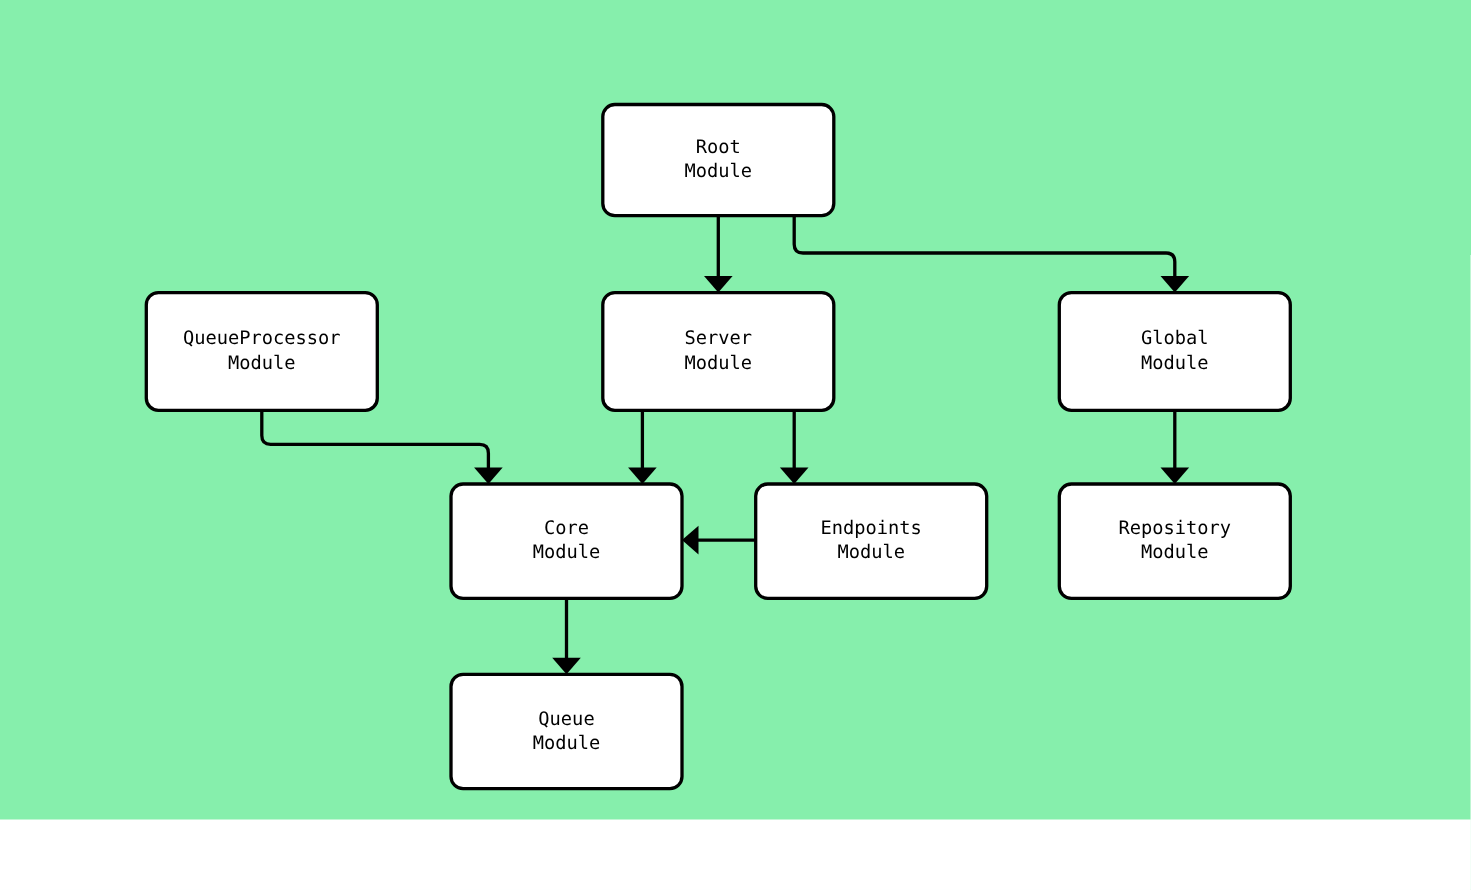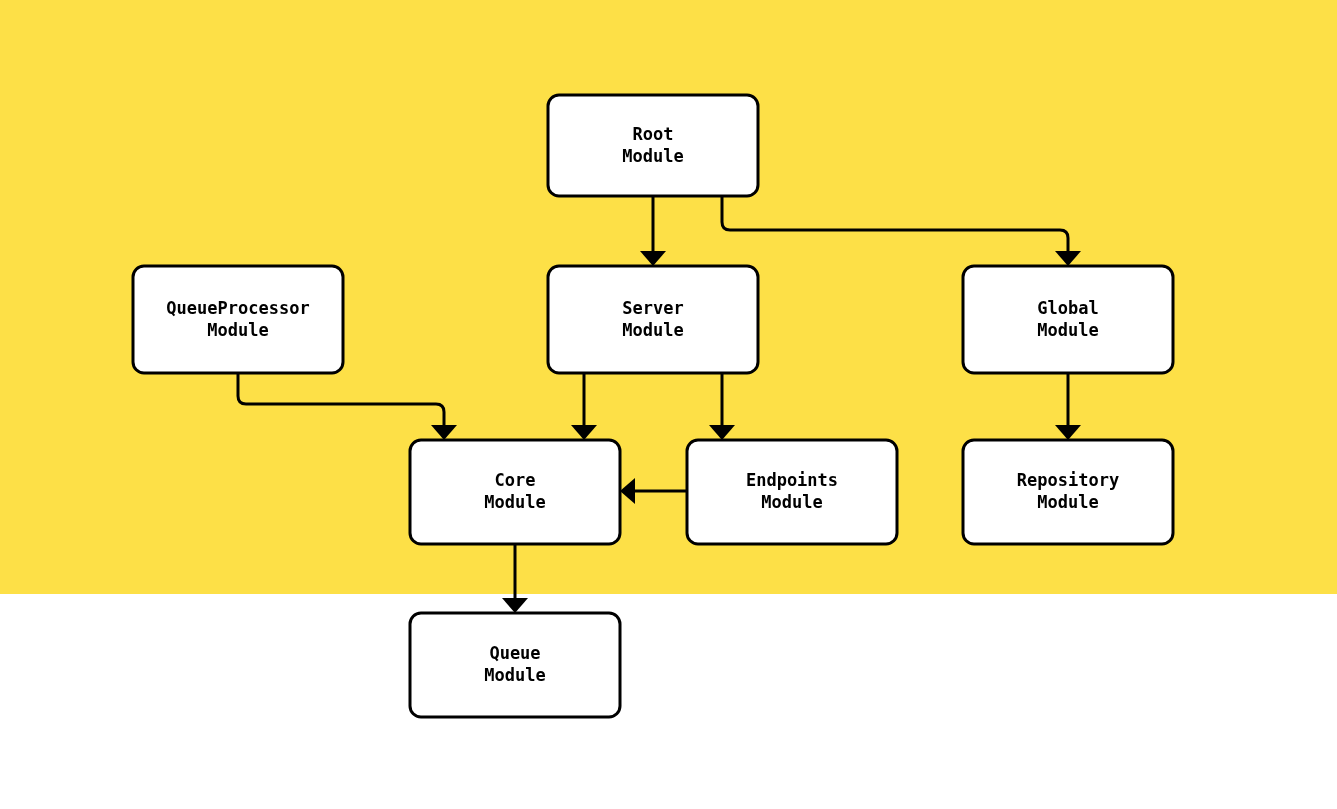--- a/index.html
+++ b/index.html
@@ -9,23 +9,22 @@
   }
   body {
     width: 1337px;
     height: 809px;
     overflow: hidden;
     font-family: "DejaVu Sans Mono", monospace;
   }
   #diagram-root {
     position: relative;
     width: 1337px;
-    height: 594px;
-    background: #fde047;
-    font-weight: bold;
+    height: 745px;
+    background: #86efac;
   }
   svg#diagram-svg {
     position: absolute;
     left: 0;
     top: 0;
     width: 1337px;
     height: 809px;
     display: block;
   }
   .node-box {

